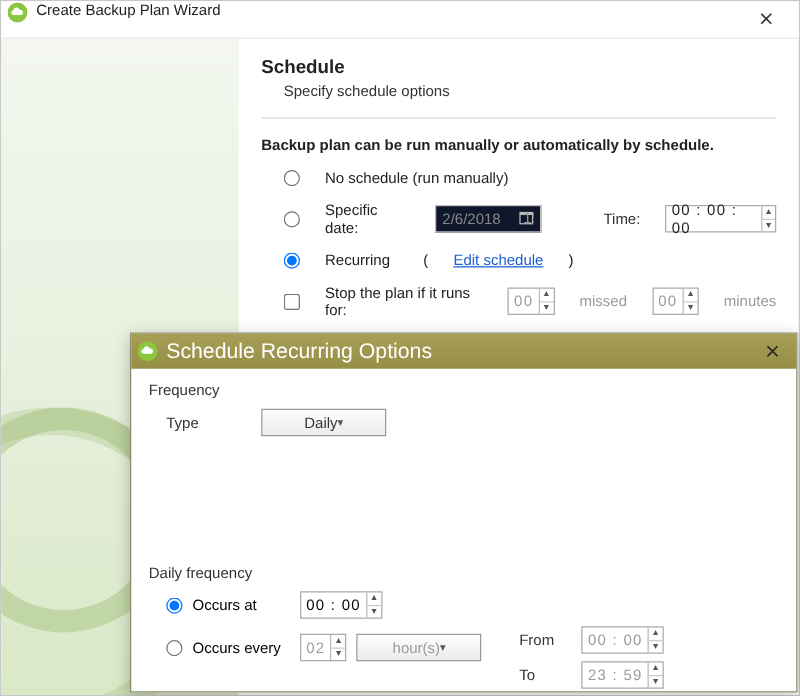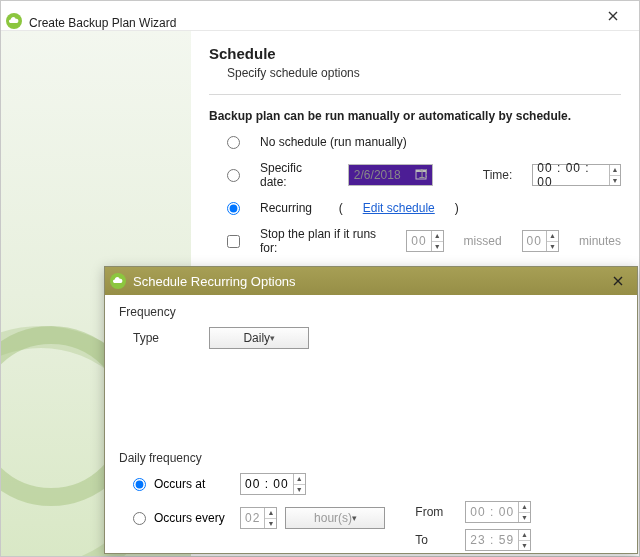--- a/index.html
+++ b/index.html
@@ -1,19 +1,19 @@
 <!DOCTYPE html>
 <html><head>
 <meta charset="utf-8">
 <style>
 * { box-sizing: border-box; margin: 0; padding: 0; font-family: "Segoe UI", Tahoma, sans-serif; font-size: 12px; }
 body { width: 640px; height: 557px; background: #fff; position: relative; overflow: hidden; }
 
 .main-window { position: absolute; left: 0; top: 0; width: 640px; height: 557px; border: 1px solid #c8c8c8; background: #fff; }
-.titlebar { height: 30px; display: flex; align-items: flex-end; padding: 0 4px; background: #fff; border-bottom: 1px solid #e8e8e8; }
+.titlebar { height: 30px; display: flex; align-items: flex-start; padding: 0 4px; background: #fff; border-bottom: 1px solid #e8e8e8; }
 .titlebar .app-icon { width: 18px; height: 18px; margin-right: 6px; display: flex; align-items: center; justify-content: center; }
 .titlebar .title { flex: 1; color: #222; }
 .titlebar .close { width: 44px; height: 28px; display: flex; align-items: center; justify-content: center; color: #333; }
 
 .wizard-body { display: flex; height: calc(100% - 30px); }
 .left-pane { width: 190px; background: linear-gradient(180deg,#f3f7ef 0%, #e8f0de 50%, #d9e8c6 100%); position: relative; overflow: hidden; }
 .left-pane .swirl { position:absolute; left:-40px; bottom:50px; width:180px; height:180px; border:18px solid rgba(160,190,120,0.45); border-radius:50%; }
 .left-pane .swirl2 { position:absolute; left:-90px; bottom:-30px; width:260px; height:260px; border:22px solid rgba(160,190,120,0.3); border-radius:50%; }
 
 .right-pane { flex: 1; padding: 14px 18px 0 18px; position: relative; }
@@ -22,38 +22,38 @@
 .header-text .sub { margin: 4px 0 0 18px; color: #333; }
 .logo { text-align:center; color:#444; }
 .logo svg { display:block; margin:0 auto 2px; }
 .hr { border: none; border-top: 1px solid #d8d8d8; margin: 14px 0 14px 0; }
 
 .section-intro { font-weight:bold; color:#222; margin-bottom:12px; }
 .radio-row, .check-row { display:flex; align-items:center; gap:20px; margin: 0 0 12px 18px; color:#222; }
 .radio-row input, .check-row input { width:13px; height:13px; }
 .radio-label, .check-label { }
 
-.date-field { width:90px; height:22px; border:1px solid #bbb; background:#4c1d95; color:#888; padding:0 5px; display:flex; align-items:center; justify-content:space-between; }
+.date-field { width:90px; height:22px; border:1px solid #bbb; background:#0f172a; color:#888; padding:0 5px; display:flex; align-items:center; justify-content:space-between; }
 .date-field .cal { color:#aaa; font-size:11px; }
 .time-spin, .num-spin { height:22px; border:1px solid #aaa; background:#fff; display:inline-flex; align-items:center; }
 .time-spin .val, .num-spin .val { padding:0 4px; font-family: inherit; letter-spacing:1px; }
 .spin-btns { display:flex; flex-direction:column; width:12px; border-left:1px solid #bbb; height:100%; }
 .spin-btns span { flex:1; display:flex; align-items:center; justify-content:center; font-size:7px; color:#555; line-height:1; }
 .spin-btns span:first-child { border-bottom:1px solid #ccc; }
 
 .inline-gap { display:inline-block; width:10px; }
 .label-inline { color:#333; }
 .disabled { color:#9a9a9a; }
 .link { color:#1a5fd4; text-decoration:underline; }
 
 
 .dialog { position:absolute; left:104px; top:266px; width:534px; height:288px; border:1px solid #8b8b6c; background:#fff; box-shadow:0 3px 12px rgba(0,0,0,0.25); }
 .dlg-title { height:28px; background:linear-gradient(#a79f55,#968e46); display:flex; align-items:center; padding:0 4px; }
 .dlg-title .app-icon { width:18px; height:18px; margin-right:6px; display:flex; align-items:center; justify-content:center; }
-.dlg-title .t { flex:1; color:#fff; font-size:13px; }
+.dlg-title .t { flex:1; color:#fff; font-size:17px; }
 .dlg-title .close { width:30px; height:24px; display:flex; align-items:center; justify-content:center; color:#222; }
 .dlg-body { padding: 10px 14px; }
 
 .group-title { color:#333; margin-bottom:8px; }
 .form-row { display:flex; align-items:center; gap:10px; margin: 0 0 14px 14px; }
 .form-row .lbl { width:66px; color:#333; }
 .select { width:100px; height:22px; border:1px solid #999; background:linear-gradient(#fdfdfd,#ececec); display:flex; align-items:center; justify-content:center; padding:0 16px; color:#333; }
 .select .arrow { font-size:9px; color:#555; }
 
 .daily-block { display:flex; gap:30px; }

